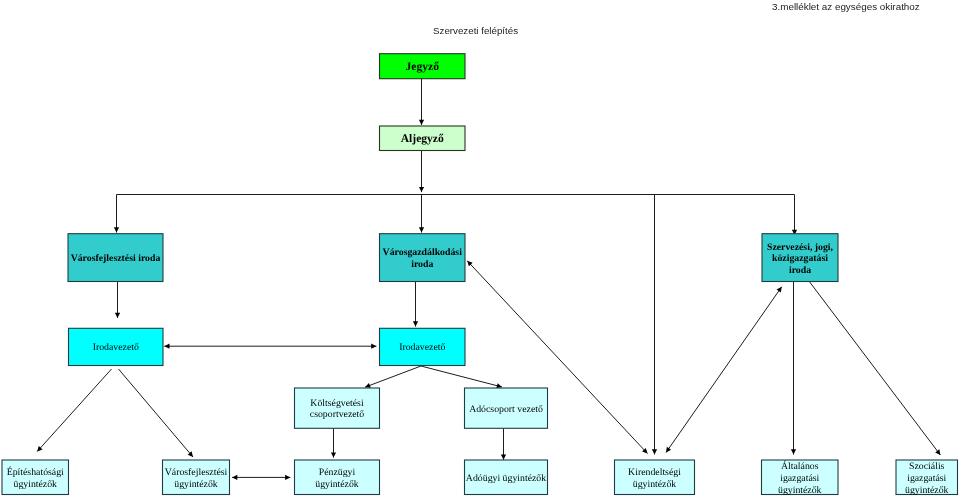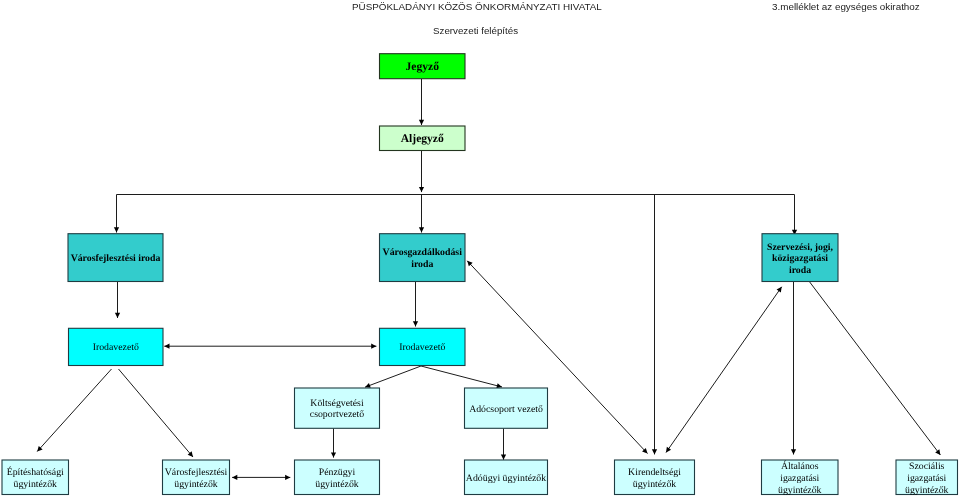--- a/index.html
+++ b/index.html
@@ -15,21 +15,20 @@
   #nodes-layer{will-change:transform;}
   .node-rect{stroke-width:1.1;}
   .node-label{font-family:"Liberation Serif",serif;fill:#000;text-anchor:middle;-webkit-font-smoothing:antialiased;text-rendering:geometricPrecision;}
   .conn{stroke:#1c1c1c;fill:none;}
 </style>
 </head>
 <body>
 
 <div id="page">
   <div id="hdr">
-    <div class="hdr-txt" id="title">PÜSPÖKLADÁNYI KÖZÖS ÖNKORMÁNYZATI HIVATAL</div>
     <div class="hdr-txt" id="subtitle">Szervezeti felépítés</div>
     <div class="hdr-txt" id="annex">3.melléklet az egységes okirathoz</div>
   </div>
   <svg id="chart" width="960" height="499" viewBox="0 0 960 499">
     <g id="connectors-layer">
         <g>
           <polyline points="421.5,78.7 421.5,125" class="conn" stroke="#000000" stroke-width="1"></polyline>
           <polygon points="421.5,125 418.9,119.8 424.1,119.8" fill="#000000" stroke="none"></polygon>
         </g>
         <g>

